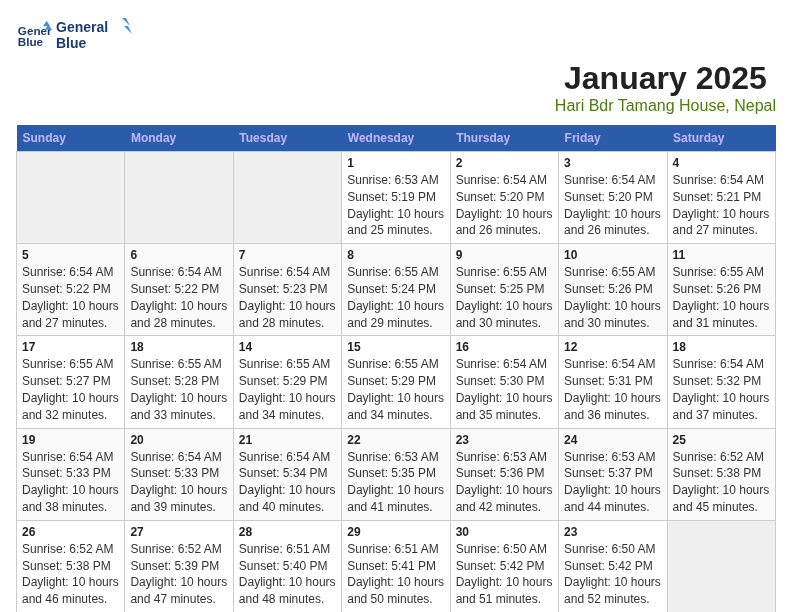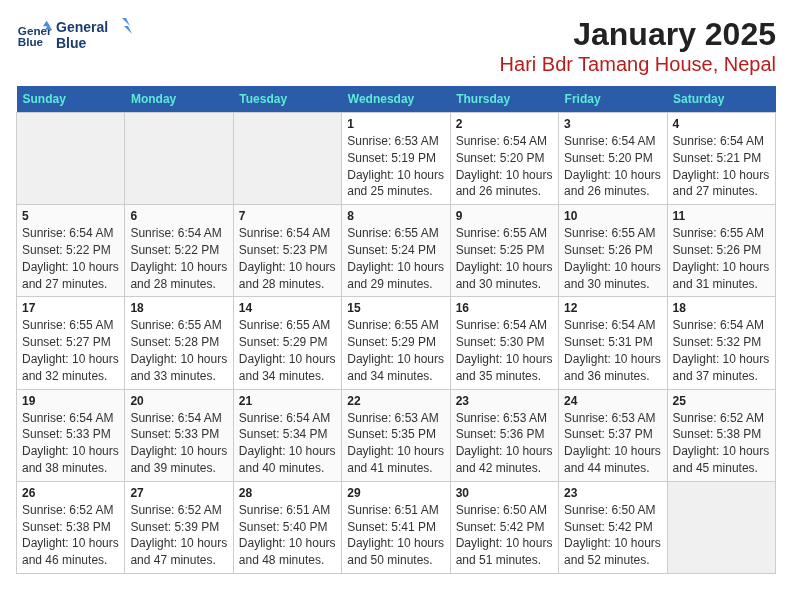--- a/index.html
+++ b/index.html
@@ -19,39 +19,40 @@
     .logo {
       display: flex;
       align-items: center;
     }
     .logo-icon {
       width: 36px;
       height: 36px;
       margin-right: 4px;
     }
     .title-block {
-      text-align: right;
+      text-align: center;
+      margin-top: 44px;
     }
     .calendar-title {
       font-size: 32px;
       font-weight: bold;
       color: #222;
     }
     .calendar-subtitle {
-      font-size: 20px;
-      color: #b91c1c;
+      font-size: 16px;
+      color: #4d7c0f;
     }
     table {
       width: 100%;
       border-collapse: collapse;
       font-size: 11px;
     }
     thead tr th {
       background-color: #2a5caa;
-      color: #5eead4;
+      color: #c4b5fd;
       text-align: left;
       padding: 6px 6px;
       font-size: 12px;
       font-weight: bold;
     }
     tbody tr td {
       border: 1px solid #ccc;
       vertical-align: top;
       padding: 4px 5px;
       width: calc(100% / 7);

